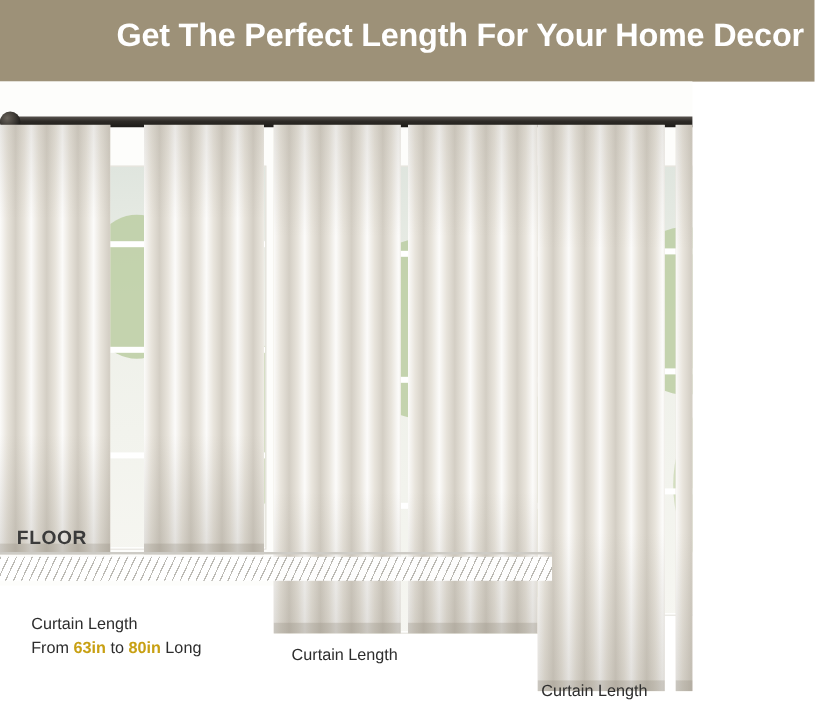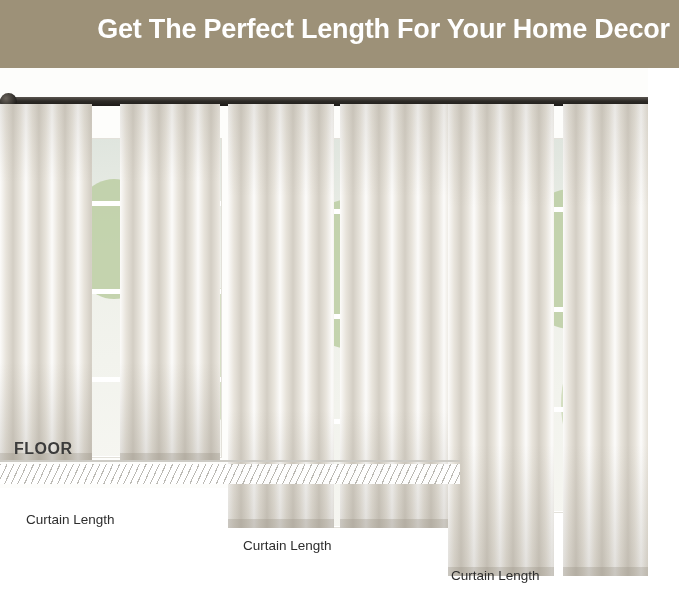--- a/index.html
+++ b/index.html
@@ -41,21 +41,21 @@
     white-space: nowrap;
     font-family: "Liberation Sans", sans-serif;
     margin-left: 44px;
   }
 
   
   .scene {
     position: absolute;
     left: 0;
     top: 68px;
-    width: 648px;
+    width: 577px;
     height: 537px;
     background: #ffffff;
     overflow: hidden;
   }
 
   
   .wall {
     position: absolute;
     left: 0;
     top: 0;
@@ -281,20 +281,21 @@
       <div class="shade"></div>
       <div class="hem"></div>
     </div>
 
     <div class="floor-line"></div>
     <div class="floor-hatch"></div>
     <div class="floor-label">FLOOR</div>
 
     <div class="caption cap-1">
       <span class="line1">Curtain Length</span>
+      <span class="line2"><span>From </span><span class="hl">63in</span><span> to </span><span class="hl">80in</span><span> Long</span></span>
     </div>
 
     <div class="caption cap-2">
       <span class="line1">Curtain Length</span>
     </div>
 
     <div class="caption cap-3">
       <span class="line1">Curtain Length</span>
     </div>
 

